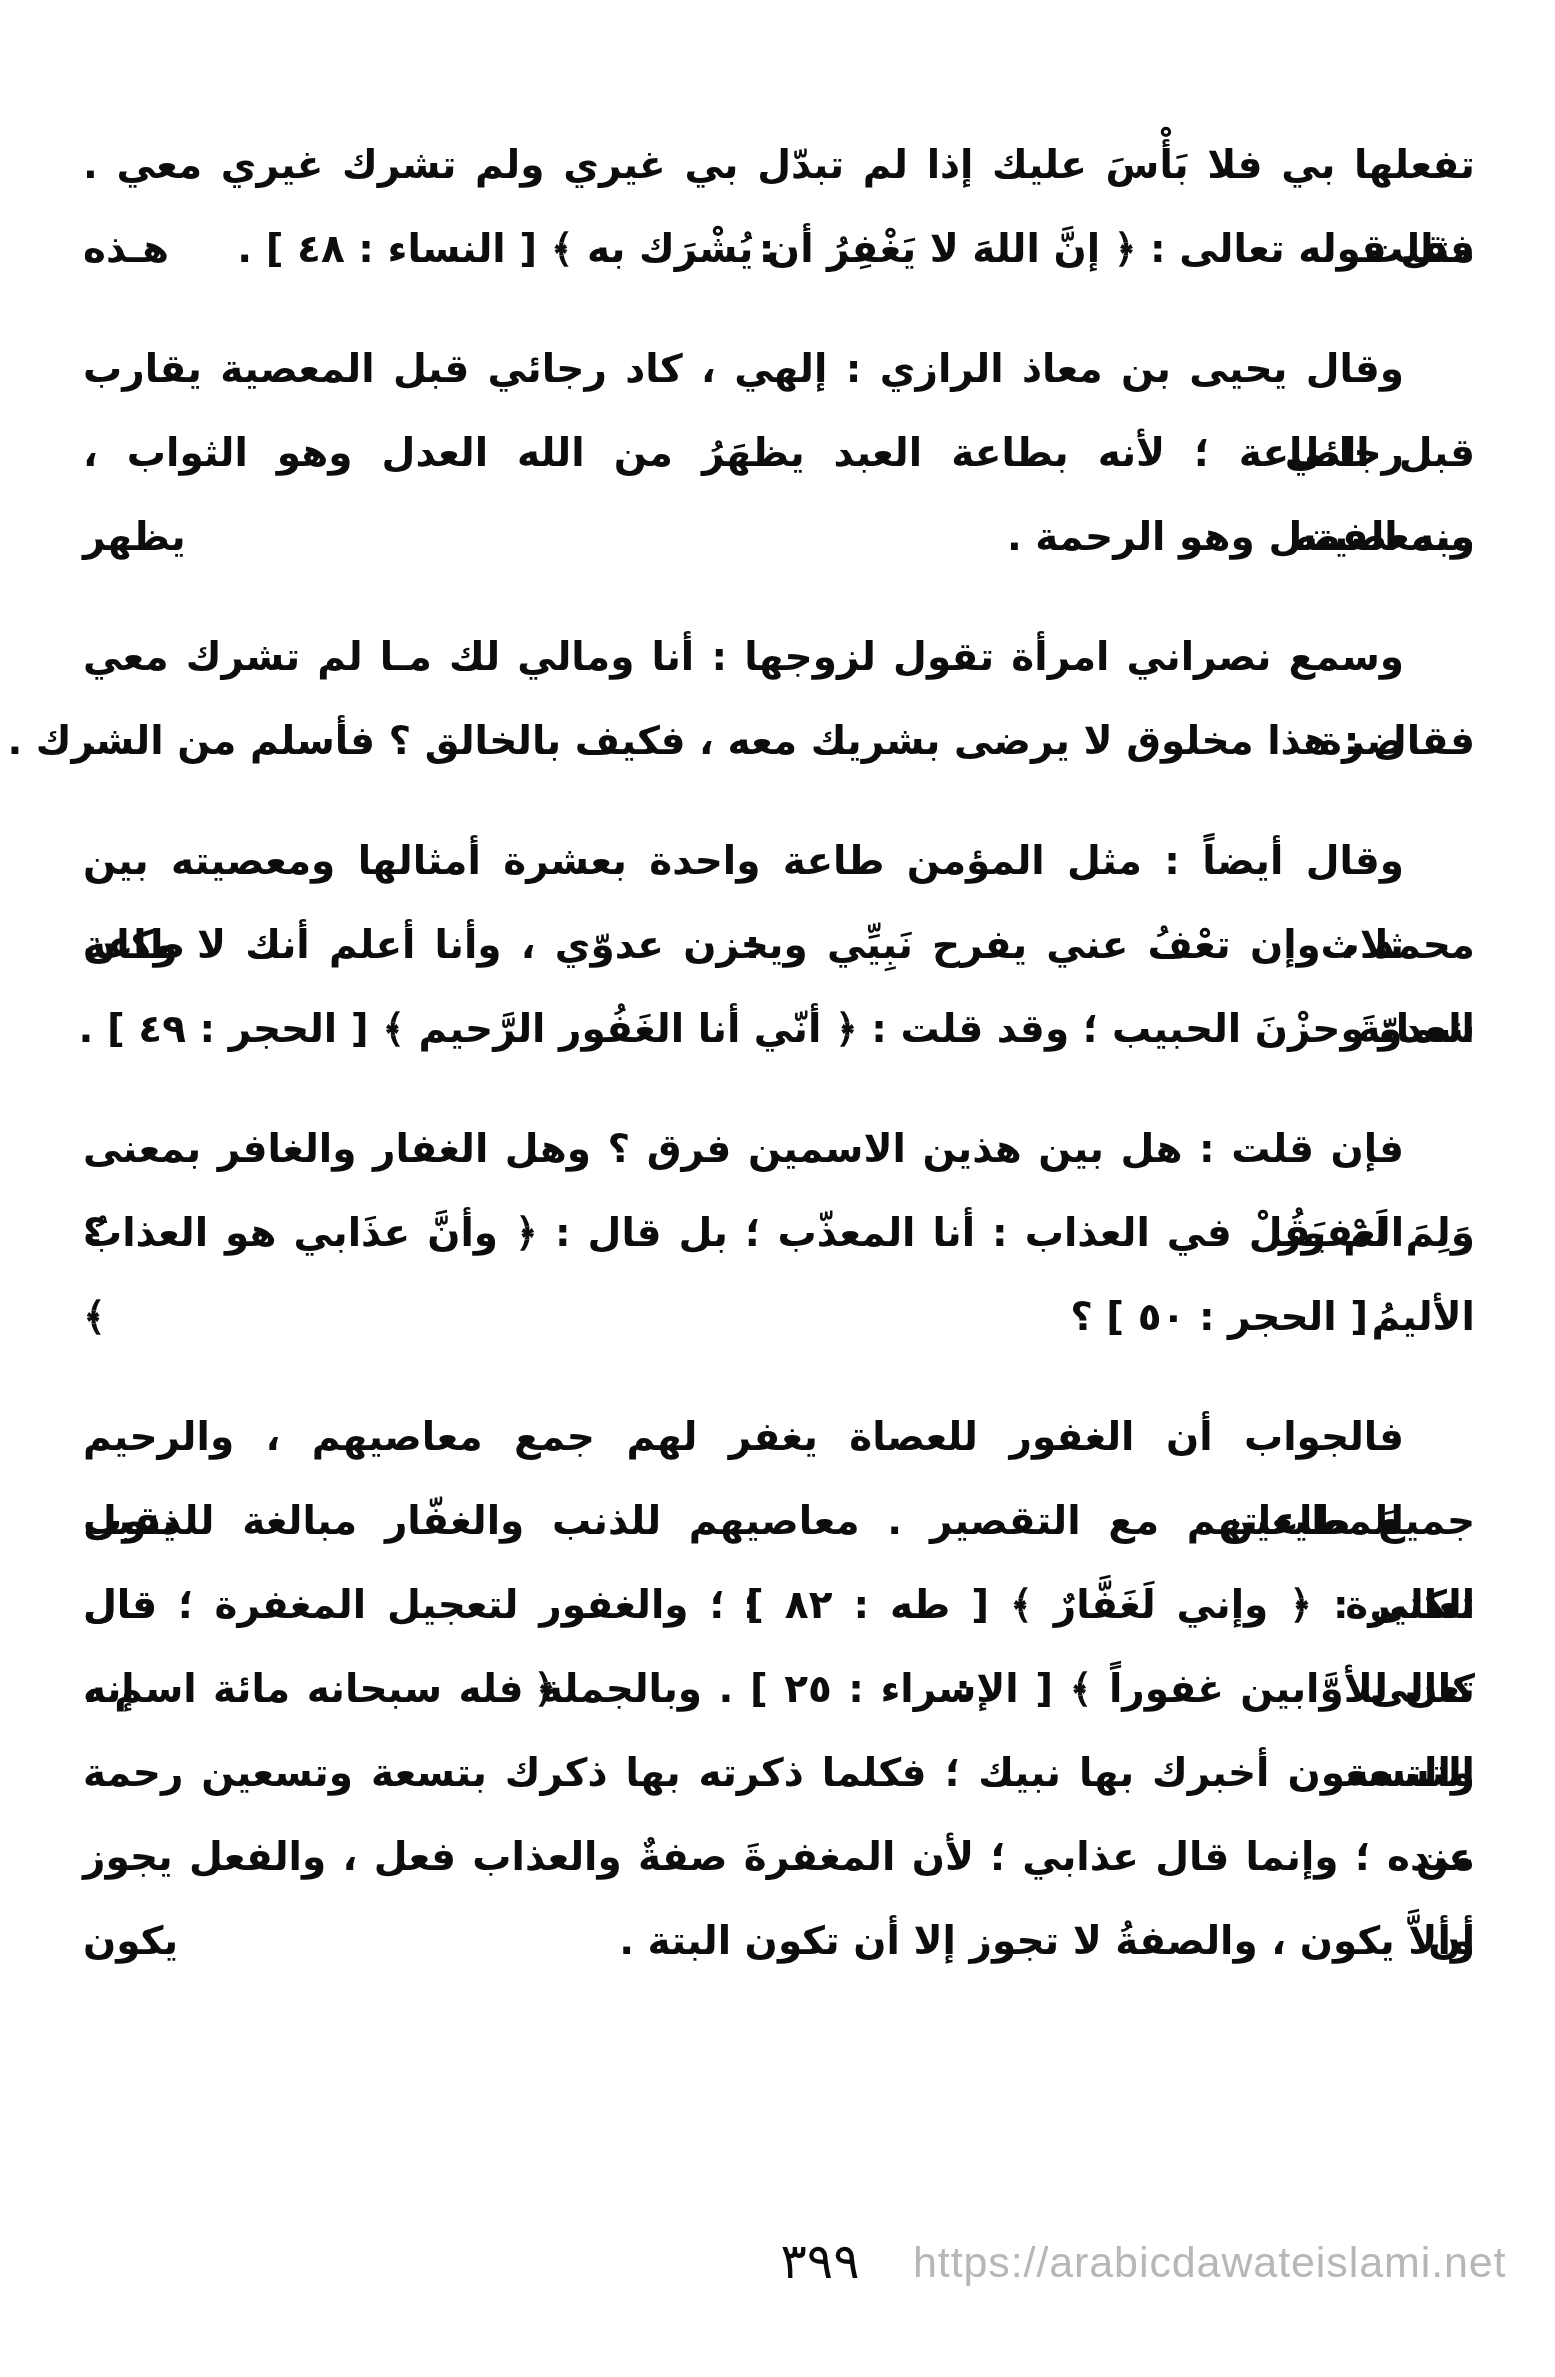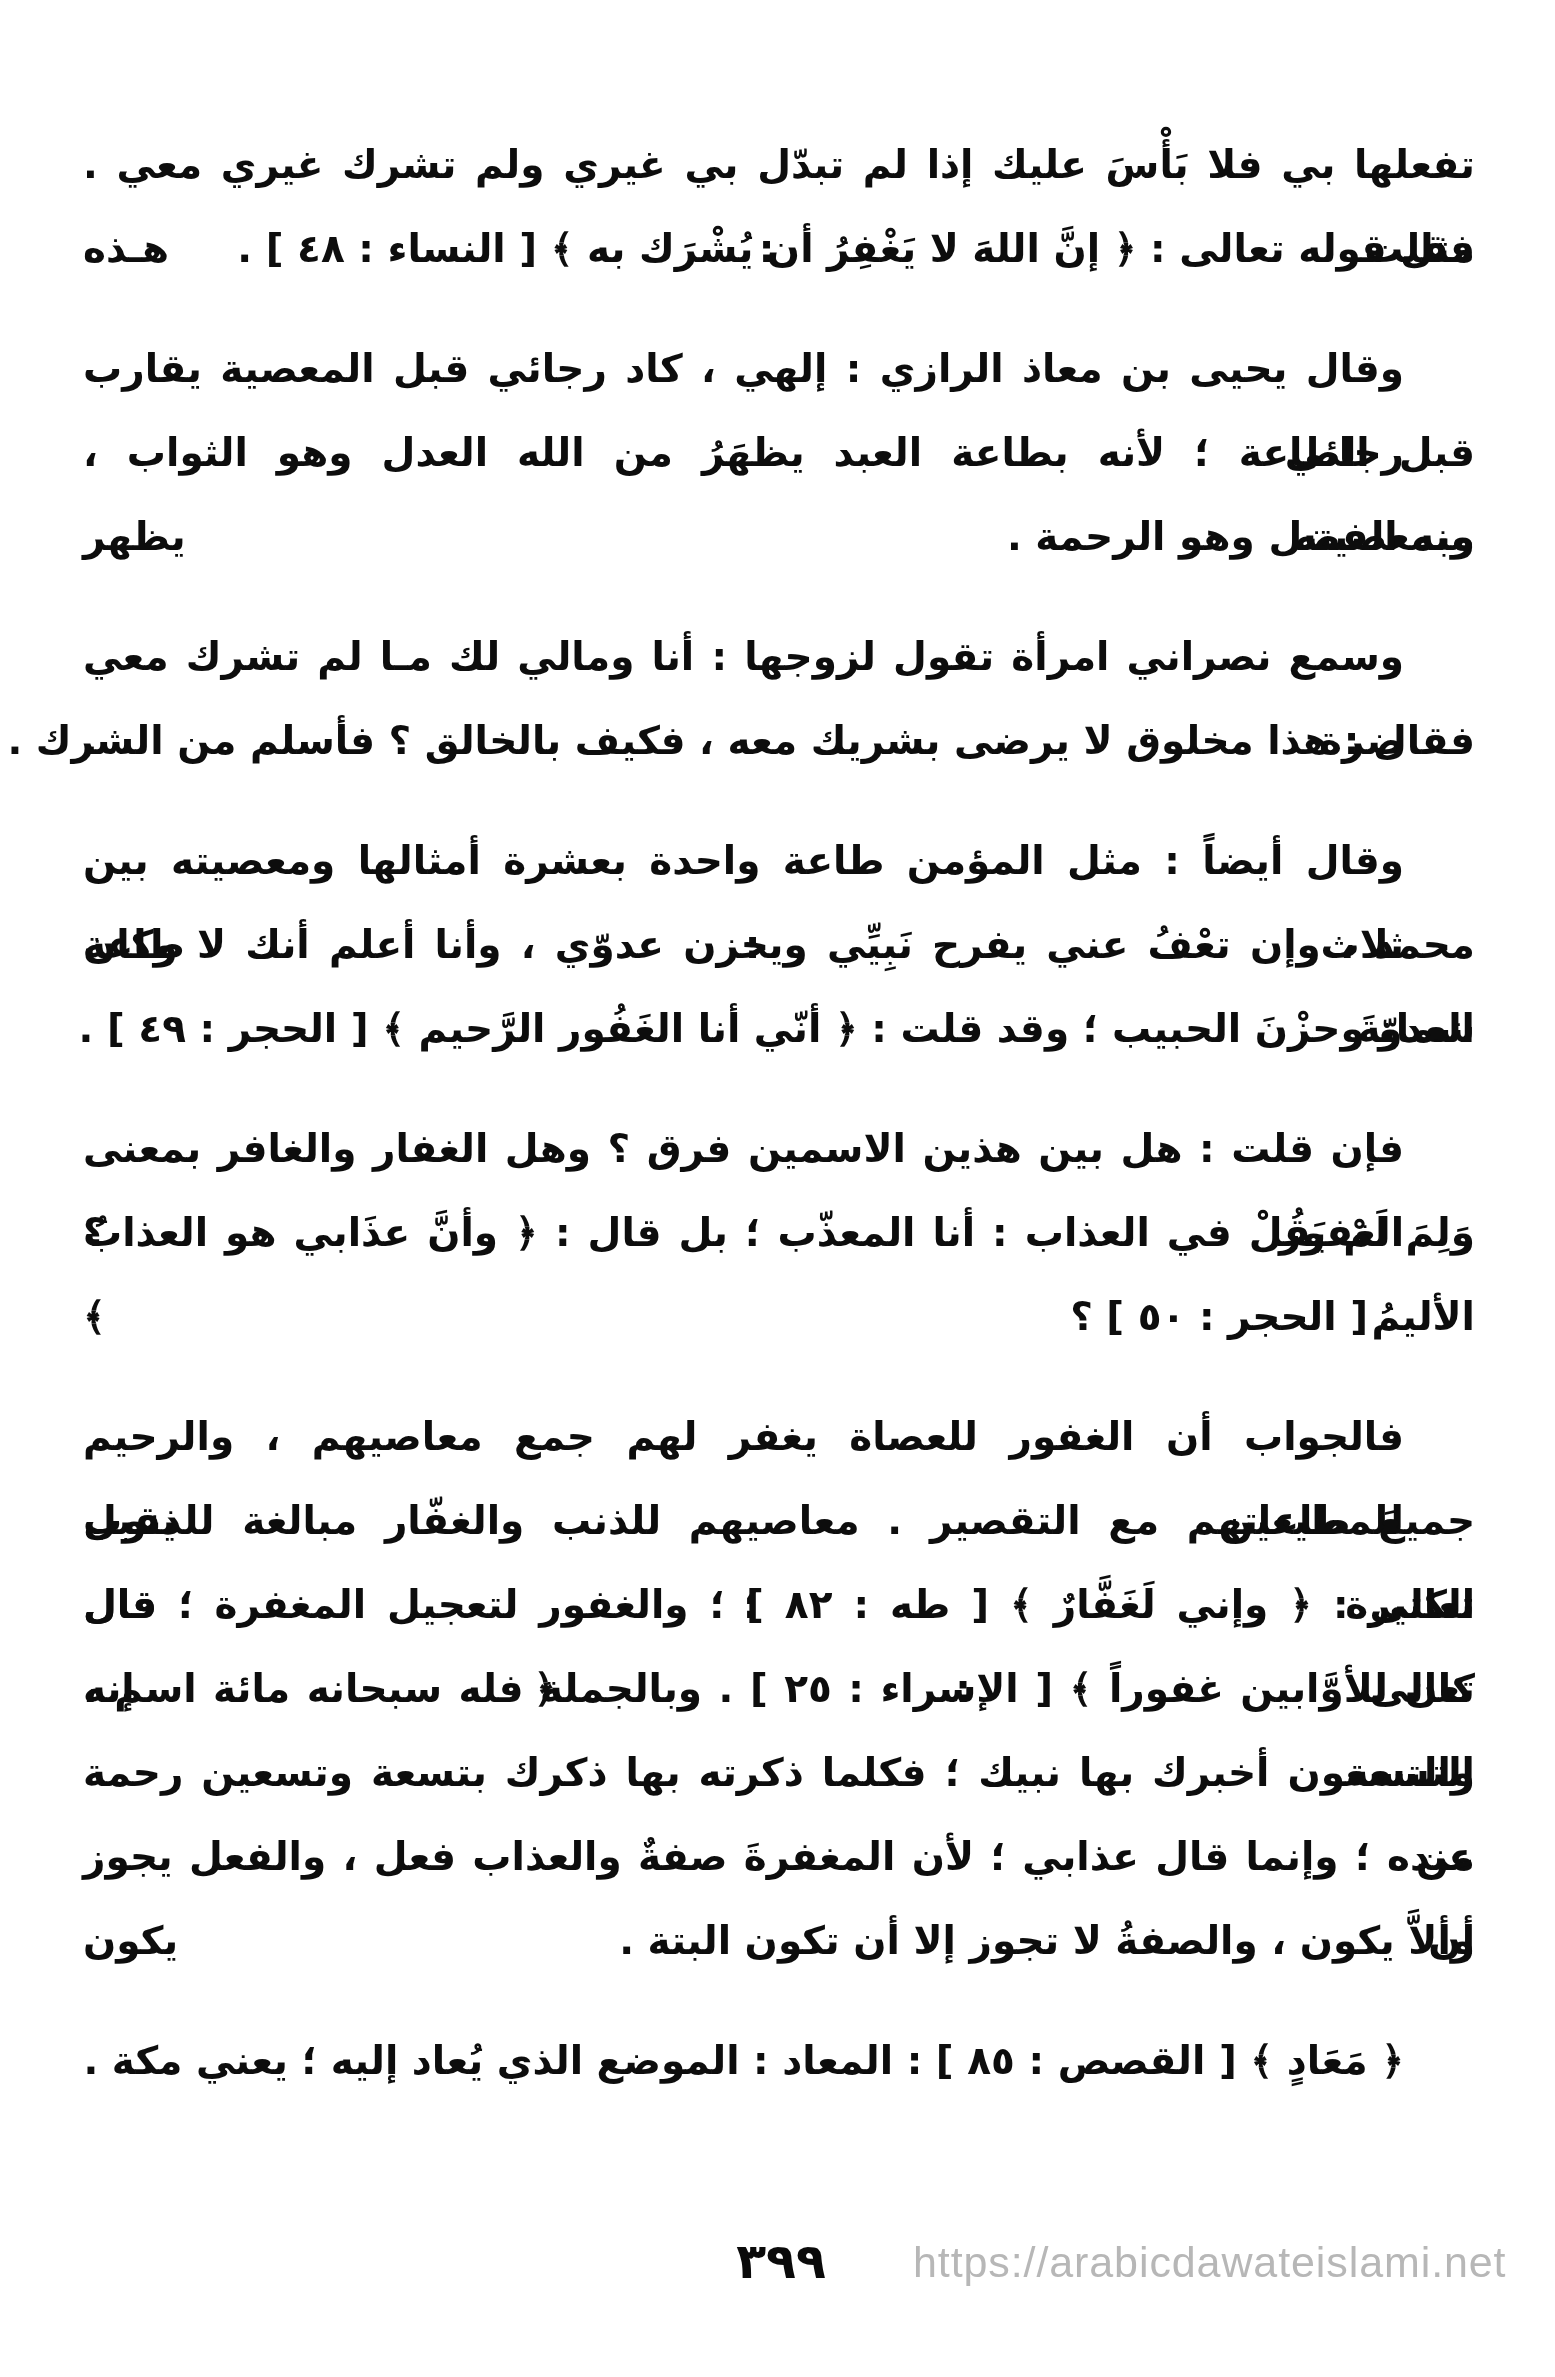--- a/index.html
+++ b/index.html
@@ -56,26 +56,26 @@
     position: absolute;
     top: 2227px;
     left: 0;
     right: 0;
     height: 82px;
   }
 
   .page-number {
     position: absolute;
     top: 5.5px;
-    left: 723px;
+    left: 762px;
     width: 118px;
     text-align: center;
     color: #0a0a0a;
     font-size: 49px;
-    font-weight: 700;
+    font-weight: 400;
     direction: rtl;
   }
 
   .watermark {
     position: absolute;
     top: 11px;
     left: 914px;
     color: #b7b7b7;
     font-size: 43px;
     font-weight: 400;
@@ -122,23 +122,20 @@
     <div class="para">
       <div class="line full indent">فالجواب أن الغفور للعصاة يغفر لهم جمع معاصيهم ، والرحيم للمطيعين يقبل</div>
       <div class="line full">جميعَ طاعاتهم مع التقصير . معاصيهم للذنب والغفّار مبالغة للذنوب الكثيرة ؛ قال</div>
       <div class="line full">تعالى : ﴿ وإني لَغَفَّارٌ ﴾ [ طه : ٨٢ ] ؛ والغفور لتعجيل المغفرة ؛ قال تعالى : ﴿ إنه</div>
       <div class="line full">كان للأوَّابين غفوراً ﴾ [ الإسراء : ٢٥ ] . وبالجملة فله سبحانه مائة اسم ، التسعة</div>
       <div class="line full">والتسعون أخبرك بها نبيك ؛ فكلما ذكرته بها ذكرك بتسعة وتسعين رحمة من</div>
       <div class="line full">عنده ؛ وإنما قال عذابي ؛ لأن المغفرةَ صفةٌ والعذاب فعل ، والفعل يجوز أن يكون</div>
       <div class="line end">وألاَّ يكون ، والصفةُ لا تجوز إلا أن تكون البتة .</div>
     </div>
 
-    <div class="para last-para">
-      <div class="line end indent">﴿ مَعَادٍ ﴾ [ القصص : ٨٥ ] : المعاد : الموضع الذي يُعاد إليه ؛ يعني مكة .</div>
-    </div>
 
   </div>
 
   <div class="footer">
     <div class="page-number">٣٩٩</div>
     <div class="watermark">https://arabicdawateislami.net</div>
   </div>
 
 </div>
 

